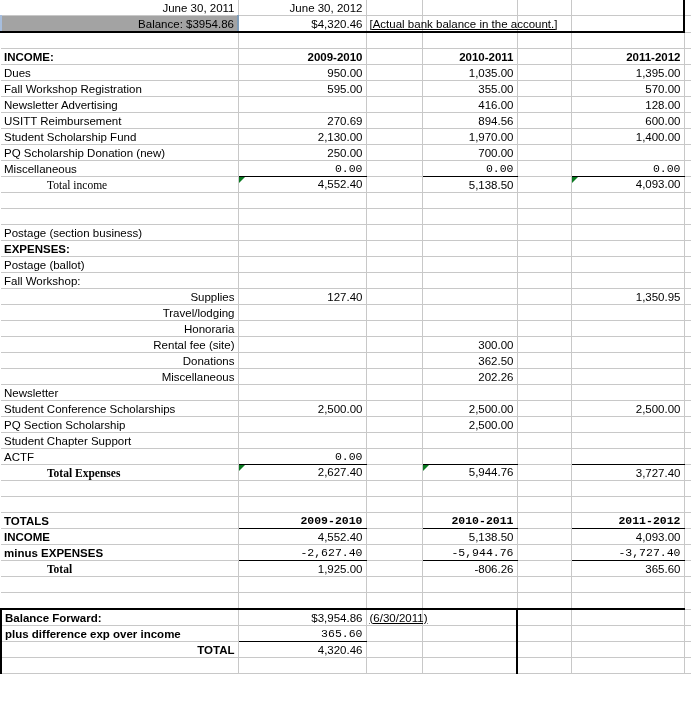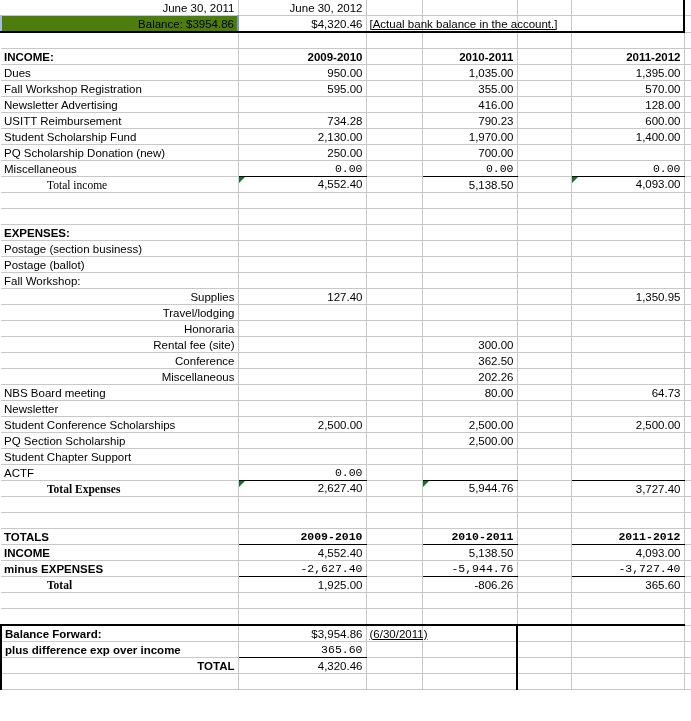--- a/index.html
+++ b/index.html
@@ -56,21 +56,21 @@
   
   .tb-thick { border-top: 2px solid #000 !important; }
   .bb-thick { border-bottom: 2px solid #000 !important; }
   .rb-thick { border-right: 2px solid #000 !important; }
   .lb-thick { border-left: 2px solid #000 !important; }
   .bb-thin-blk { border-bottom: 1px solid #000 !important; font-family: Liberation Mono, monospace; }
   .tb-thin-blk { border-top: 1px solid #000 !important; }
   .nb-r { border-right: none !important; }
 
   .sel {
-    background: #4d7c0f;
+    background: #a3a3a3;
     border-left: 2px solid #a7bede !important;
     border-right: 2px solid #7f9db9 !important;
   }
 
   
   .cellwrap { position: relative; display: block; height: 100%; }
   .tri {
     position: absolute;
     left: -3px;
     top: 0px;
@@ -157,23 +157,23 @@
     <td>Newsletter Advertising</td>
     <td class="num"></td>
     <td></td>
     <td class="num">416.00</td>
     <td></td>
     <td class="num">128.00</td>
     <td class="nb-r"></td>
   </tr>
   <tr>
     <td>USITT Reimbursement</td>
-    <td class="num">734.28</td>
-    <td></td>
-    <td class="num">790.23</td>
+    <td class="num">270.69</td>
+    <td></td>
+    <td class="num">894.56</td>
     <td></td>
     <td class="num">600.00</td>
     <td class="nb-r"></td>
   </tr>
   <tr>
     <td>Student Scholarship Fund</td>
     <td class="num">2,130.00</td>
     <td></td>
     <td class="num">1,970.00</td>
     <td></td>
@@ -226,38 +226,38 @@
     <td></td>
           <td></td>
           <td></td>
           <td></td>
           <td></td>
           <td></td>
           <td class="nb-r"></td>
   </tr>
 
   <tr>
+          <td>Postage (section business)</td>
+          <td class="num"></td>
+          <td></td>
+          <td class="num"></td>
+          <td></td>
+          <td class="num"></td>
+          <td class="nb-r"></td>
+        </tr>
+
+  <tr>
     <td class="big">EXPENSES:</td>
     <td></td>
           <td></td>
           <td></td>
           <td></td>
           <td></td>
           <td class="nb-r"></td>
   </tr>
-
-  <tr>
-          <td>Postage (section business)</td>
-          <td class="num"></td>
-          <td></td>
-          <td class="num"></td>
-          <td></td>
-          <td class="num"></td>
-          <td class="nb-r"></td>
-        </tr>
   <tr>
           <td>Postage (ballot)</td>
           <td class="num"></td>
           <td></td>
           <td class="num"></td>
           <td></td>
           <td class="num"></td>
           <td class="nb-r"></td>
         </tr>
   <tr>
@@ -299,44 +299,35 @@
   <tr>
           <td class="indent1">Rental fee (site)</td>
           <td class="num"></td>
           <td></td>
           <td class="num">300.00</td>
           <td></td>
           <td class="num"></td>
           <td class="nb-r"></td>
         </tr>
   <tr>
-          <td class="indent1">Conference</td>
+          <td class="indent1">Donations</td>
           <td class="num"></td>
           <td></td>
           <td class="num">362.50</td>
           <td></td>
           <td class="num"></td>
           <td class="nb-r"></td>
         </tr>
   <tr>
           <td class="indent1">Miscellaneous</td>
           <td class="num"></td>
           <td></td>
           <td class="num">202.26</td>
           <td></td>
           <td class="num"></td>
-          <td class="nb-r"></td>
-        </tr>
-  <tr>
-          <td>NBS Board meeting</td>
-          <td class="num"></td>
-          <td></td>
-          <td class="num">80.00</td>
-          <td></td>
-          <td class="num">64.73</td>
           <td class="nb-r"></td>
         </tr>
   <tr>
           <td>Newsletter</td>
           <td class="num"></td>
           <td></td>
           <td class="num"></td>
           <td></td>
           <td class="num"></td>
           <td class="nb-r"></td>

